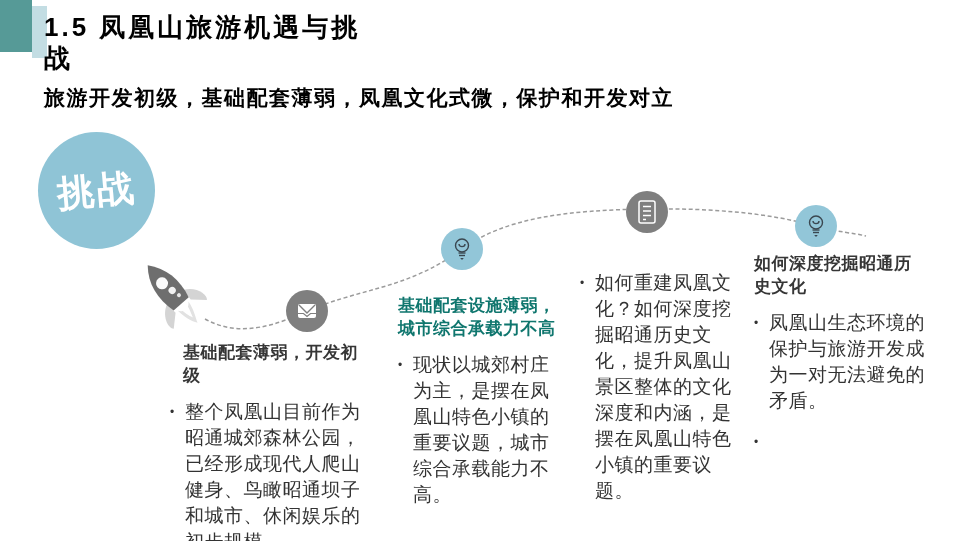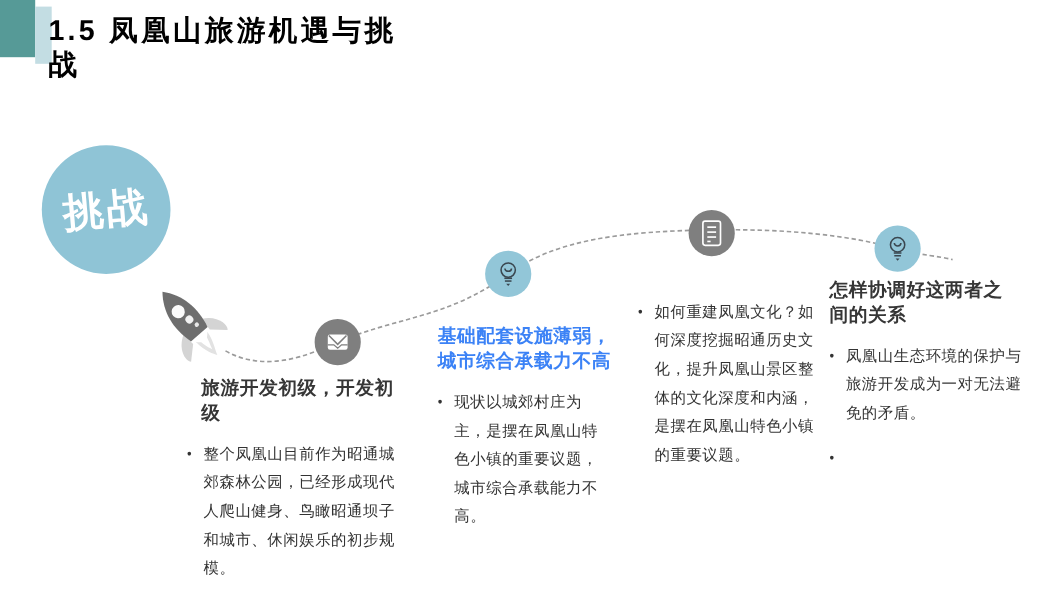--- a/index.html
+++ b/index.html
@@ -42,29 +42,29 @@
 
   
   .scene { position:absolute; left:0; top:0; width:960px; height:541px; }
 
   
   .col { position:absolute; color:#333; }
   .col h3 {
     font-weight:700; font-size:17px; line-height:23px;
     color:#363636; letter-spacing:0.5px; margin-left:15px;
   }
-  .col.c2 h3 { color:#3b82f6; }
+  .col.c2 h3 { color:#0f766e; }
   .bullets { margin-top:12px; }
   .bullet { display:flex; }
   .bullet + .bullet { margin-top:15px; }
   .bullet .marker {
     flex:0 0 17px; font-size:12px; line-height:26px; color:#333;
     padding-left:2px;
   }
-  .bullet .btext { font-size:14px; line-height:26px; color:#333; letter-spacing:0.5px; }
+  .bullet .btext { font-size:19px; line-height:26px; color:#333; letter-spacing:0.5px; }
   .c1 { left:168px; top:341px; width:205px; }
   .c1 .btext { width:186px; }
   .c2 { left:396px; top:294px; width:160px; }
   .c2 h3 { width:158px; margin-left:2px; }
   .c2 .btext { width:137px; }
   .c3 { left:578px; top:258px; width:168px; }
   .c3 h3 { width:155px; margin-left:2px; }
   .c3 .btext { width:148px; }
   .c4 { left:752px; top:252px; width:188px; }
   .c4 h3 { width:168px; margin-left:2px; }
@@ -76,20 +76,21 @@
 <div class="slide">
 
   <div class="accent-dark"></div>
   <div class="accent-light"></div>
 
   <div class="title">
     <div>1.5 凤凰山旅游机遇与挑</div>
     <div>战</div>
   </div>
 
+  <div class="subtitle">旅游开发初级，基础配套薄弱，凤凰文化式微，保护和开发对立</div>
 
   <div class="challenge-circle">
     <span class="challenge-label">挑战</span>
   </div>
 
   <svg class="scene" viewBox="0 0 960 541">
 
     <path d="M205,319 C232,334 263,331 300,314 C360,287 405,291 462,249 C505,218 565,210 650,209 C710,208 772,213 818,227 C838,232 854,233 866,236" fill="none" stroke="#9b9b9b" stroke-width="1.5" stroke-dasharray="4 2.6"></path>
 
     <g transform="translate(170,291) rotate(-41)">
@@ -140,21 +141,21 @@
         <circle cx="0" cy="-3.5" r="6.5"></circle>
         <path d="M-3,-5 C-3,-1.5 3,-1.5 3,-5"></path>
         <path d="M-3.5,4 L3.5,4"></path>
         <path d="M-3,6.5 L3,6.5"></path>
         <path d="M-1.8,9 L1.8,9 L0,11 Z" fill="#3a4750" stroke="none"></path>
       </g>
     </g>
   </svg>
 
   <div class="col c1">
-    <h3>旅游开发初级，开发初级</h3>
+    <h3>基础配套薄弱，开发初级</h3>
     <div class="bullets">
       <div class="bullet">
         <span class="marker">•</span>
         <span class="btext">整个凤凰山目前作为昭通城郊森林公园，已经形成现代人爬山健身、鸟瞰昭通坝子和城市、休闲娱乐的初步规模。</span>
       </div>
     </div>
   </div>
 
   <div class="col c2">
     <h3>基础配套设施薄弱，城市综合承载力不高</h3>
@@ -169,21 +170,21 @@
   <div class="col c3">
     <div class="bullets">
       <div class="bullet">
         <span class="marker">•</span>
         <span class="btext">如何重建凤凰文化？如何深度挖掘昭通历史文化，提升凤凰山景区整体的文化深度和内涵，是摆在凤凰山特色小镇的重要议题。</span>
       </div>
     </div>
   </div>
 
   <div class="col c4">
-    <h3>怎样协调好这两者之间的关系</h3>
+    <h3>如何深度挖掘昭通历史文化</h3>
     <div class="bullets">
       <div class="bullet">
         <span class="marker">•</span>
         <span class="btext">凤凰山生态环境的保护与旅游开发成为一对无法避免的矛盾。</span>
       </div>
       <div class="bullet">
         <span class="marker">•</span>
       </div>
     </div>
   </div>

